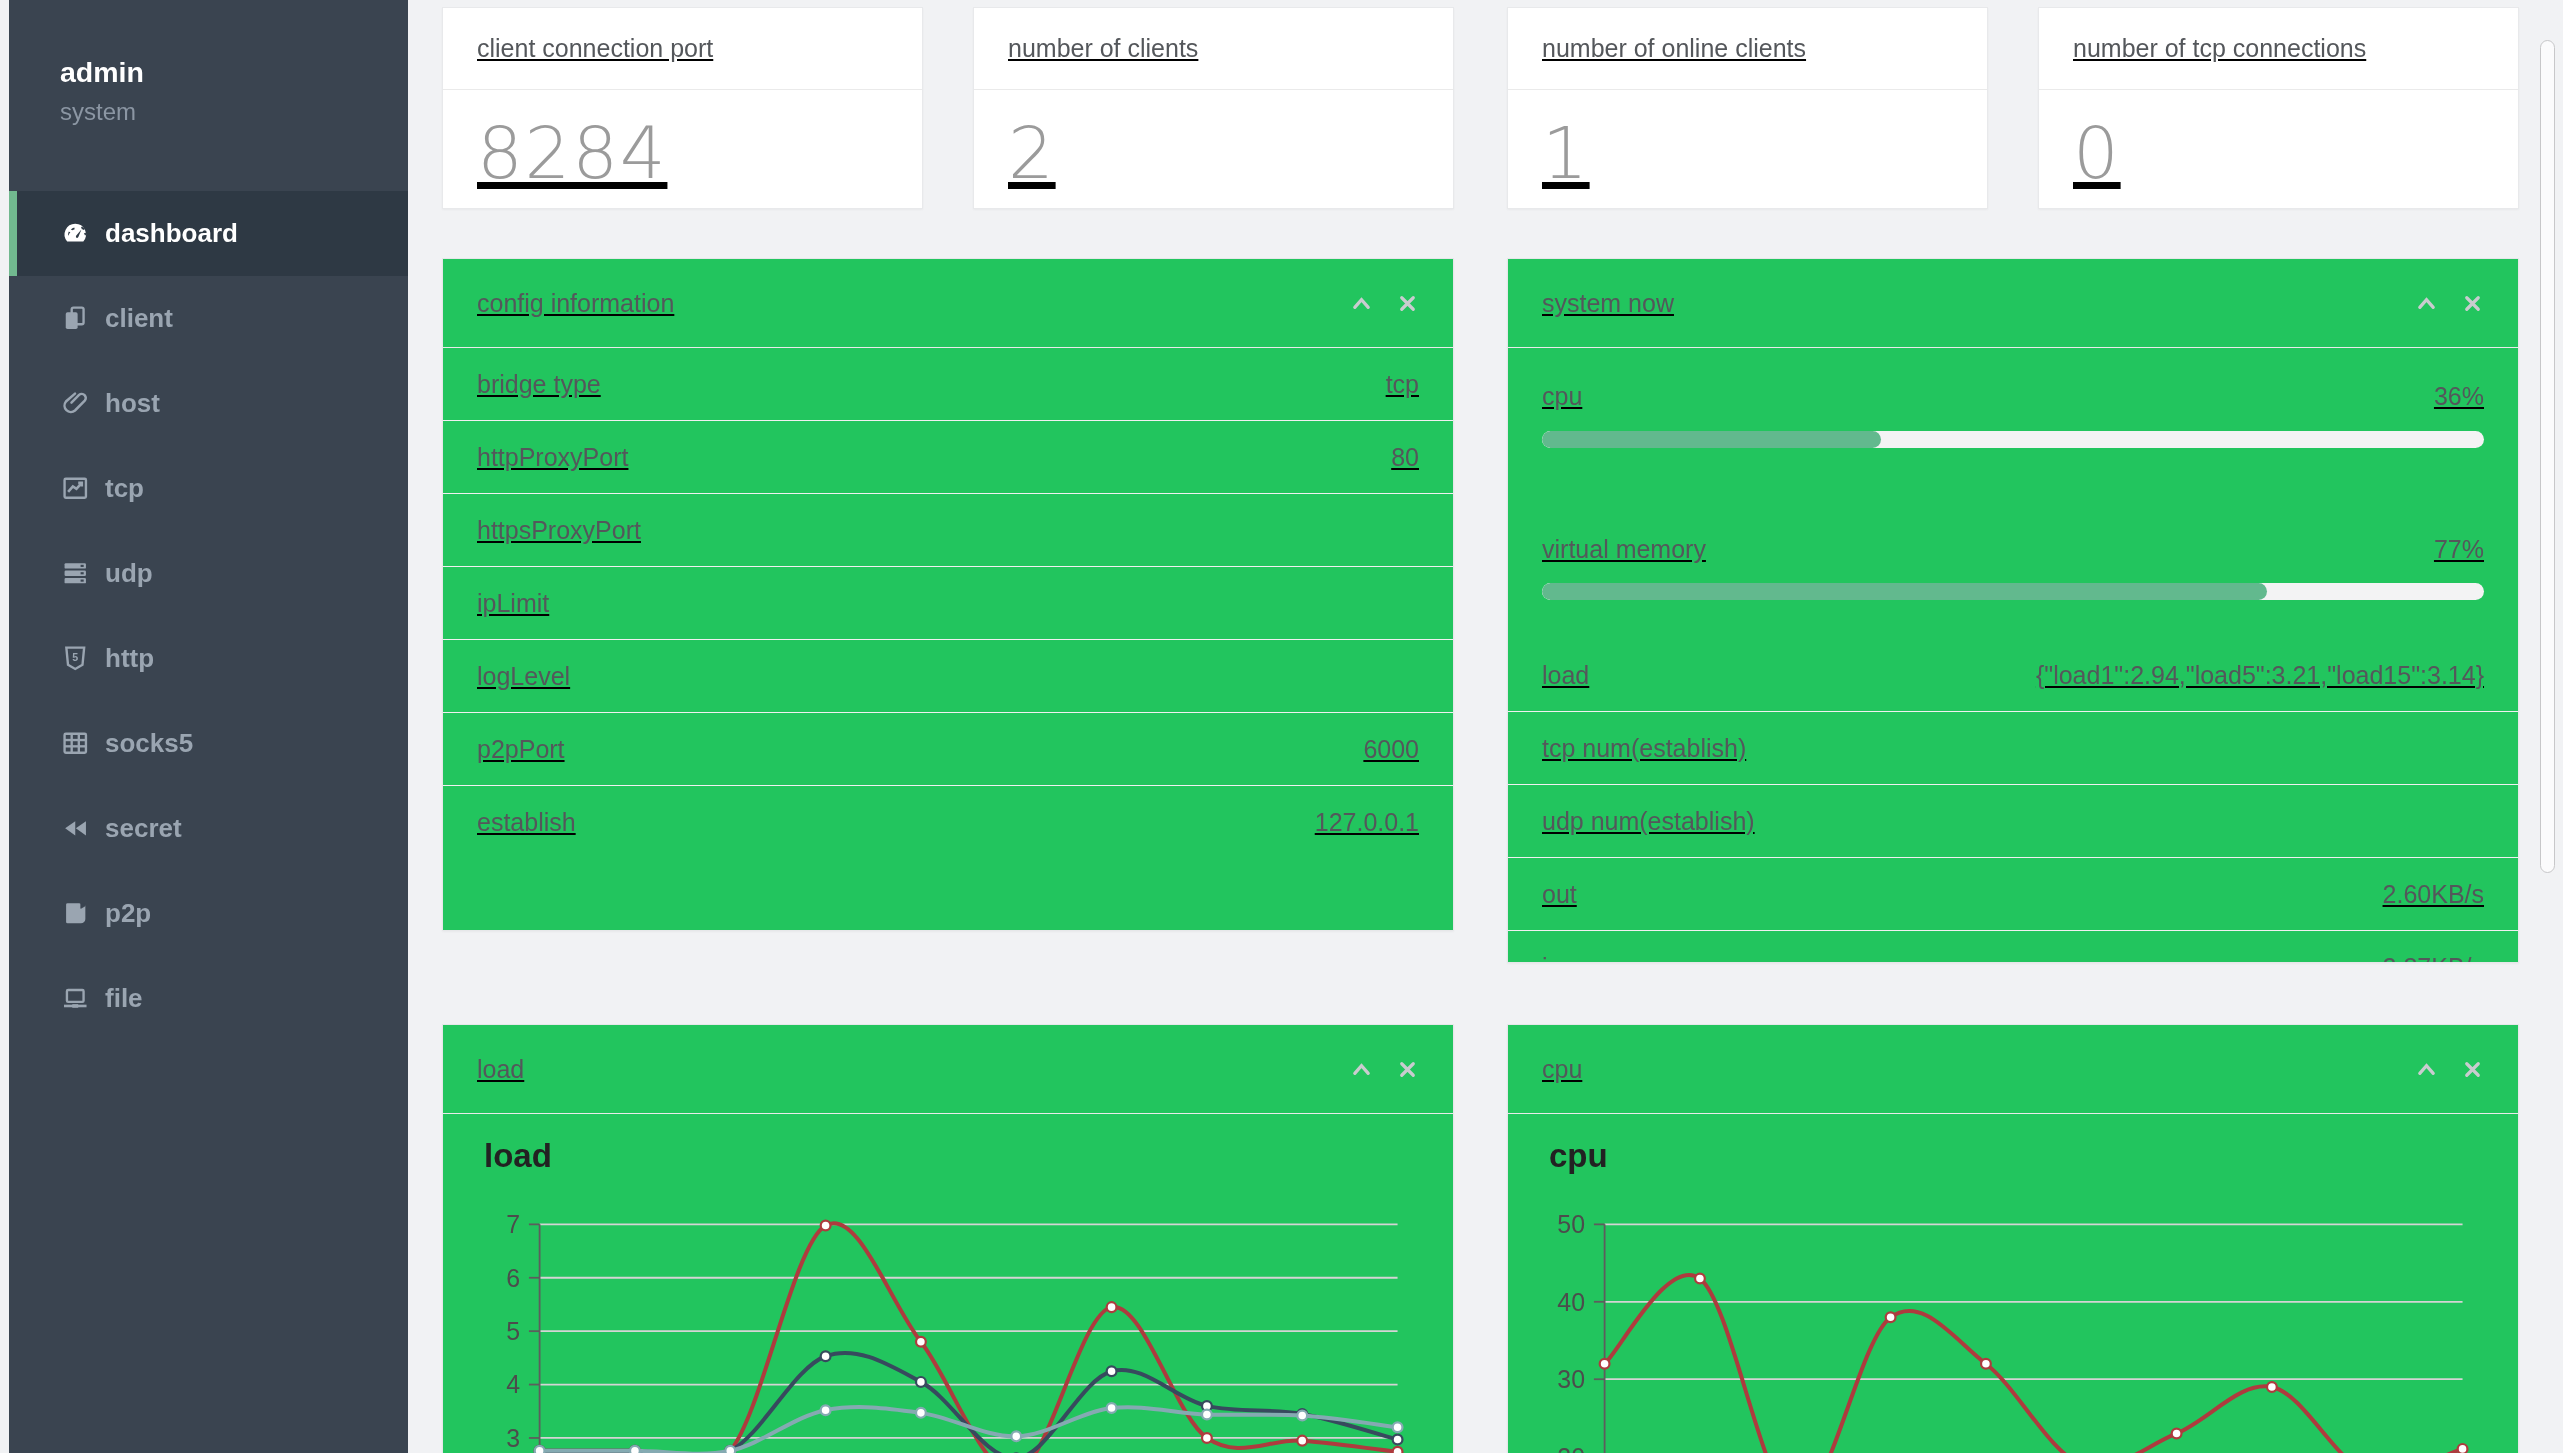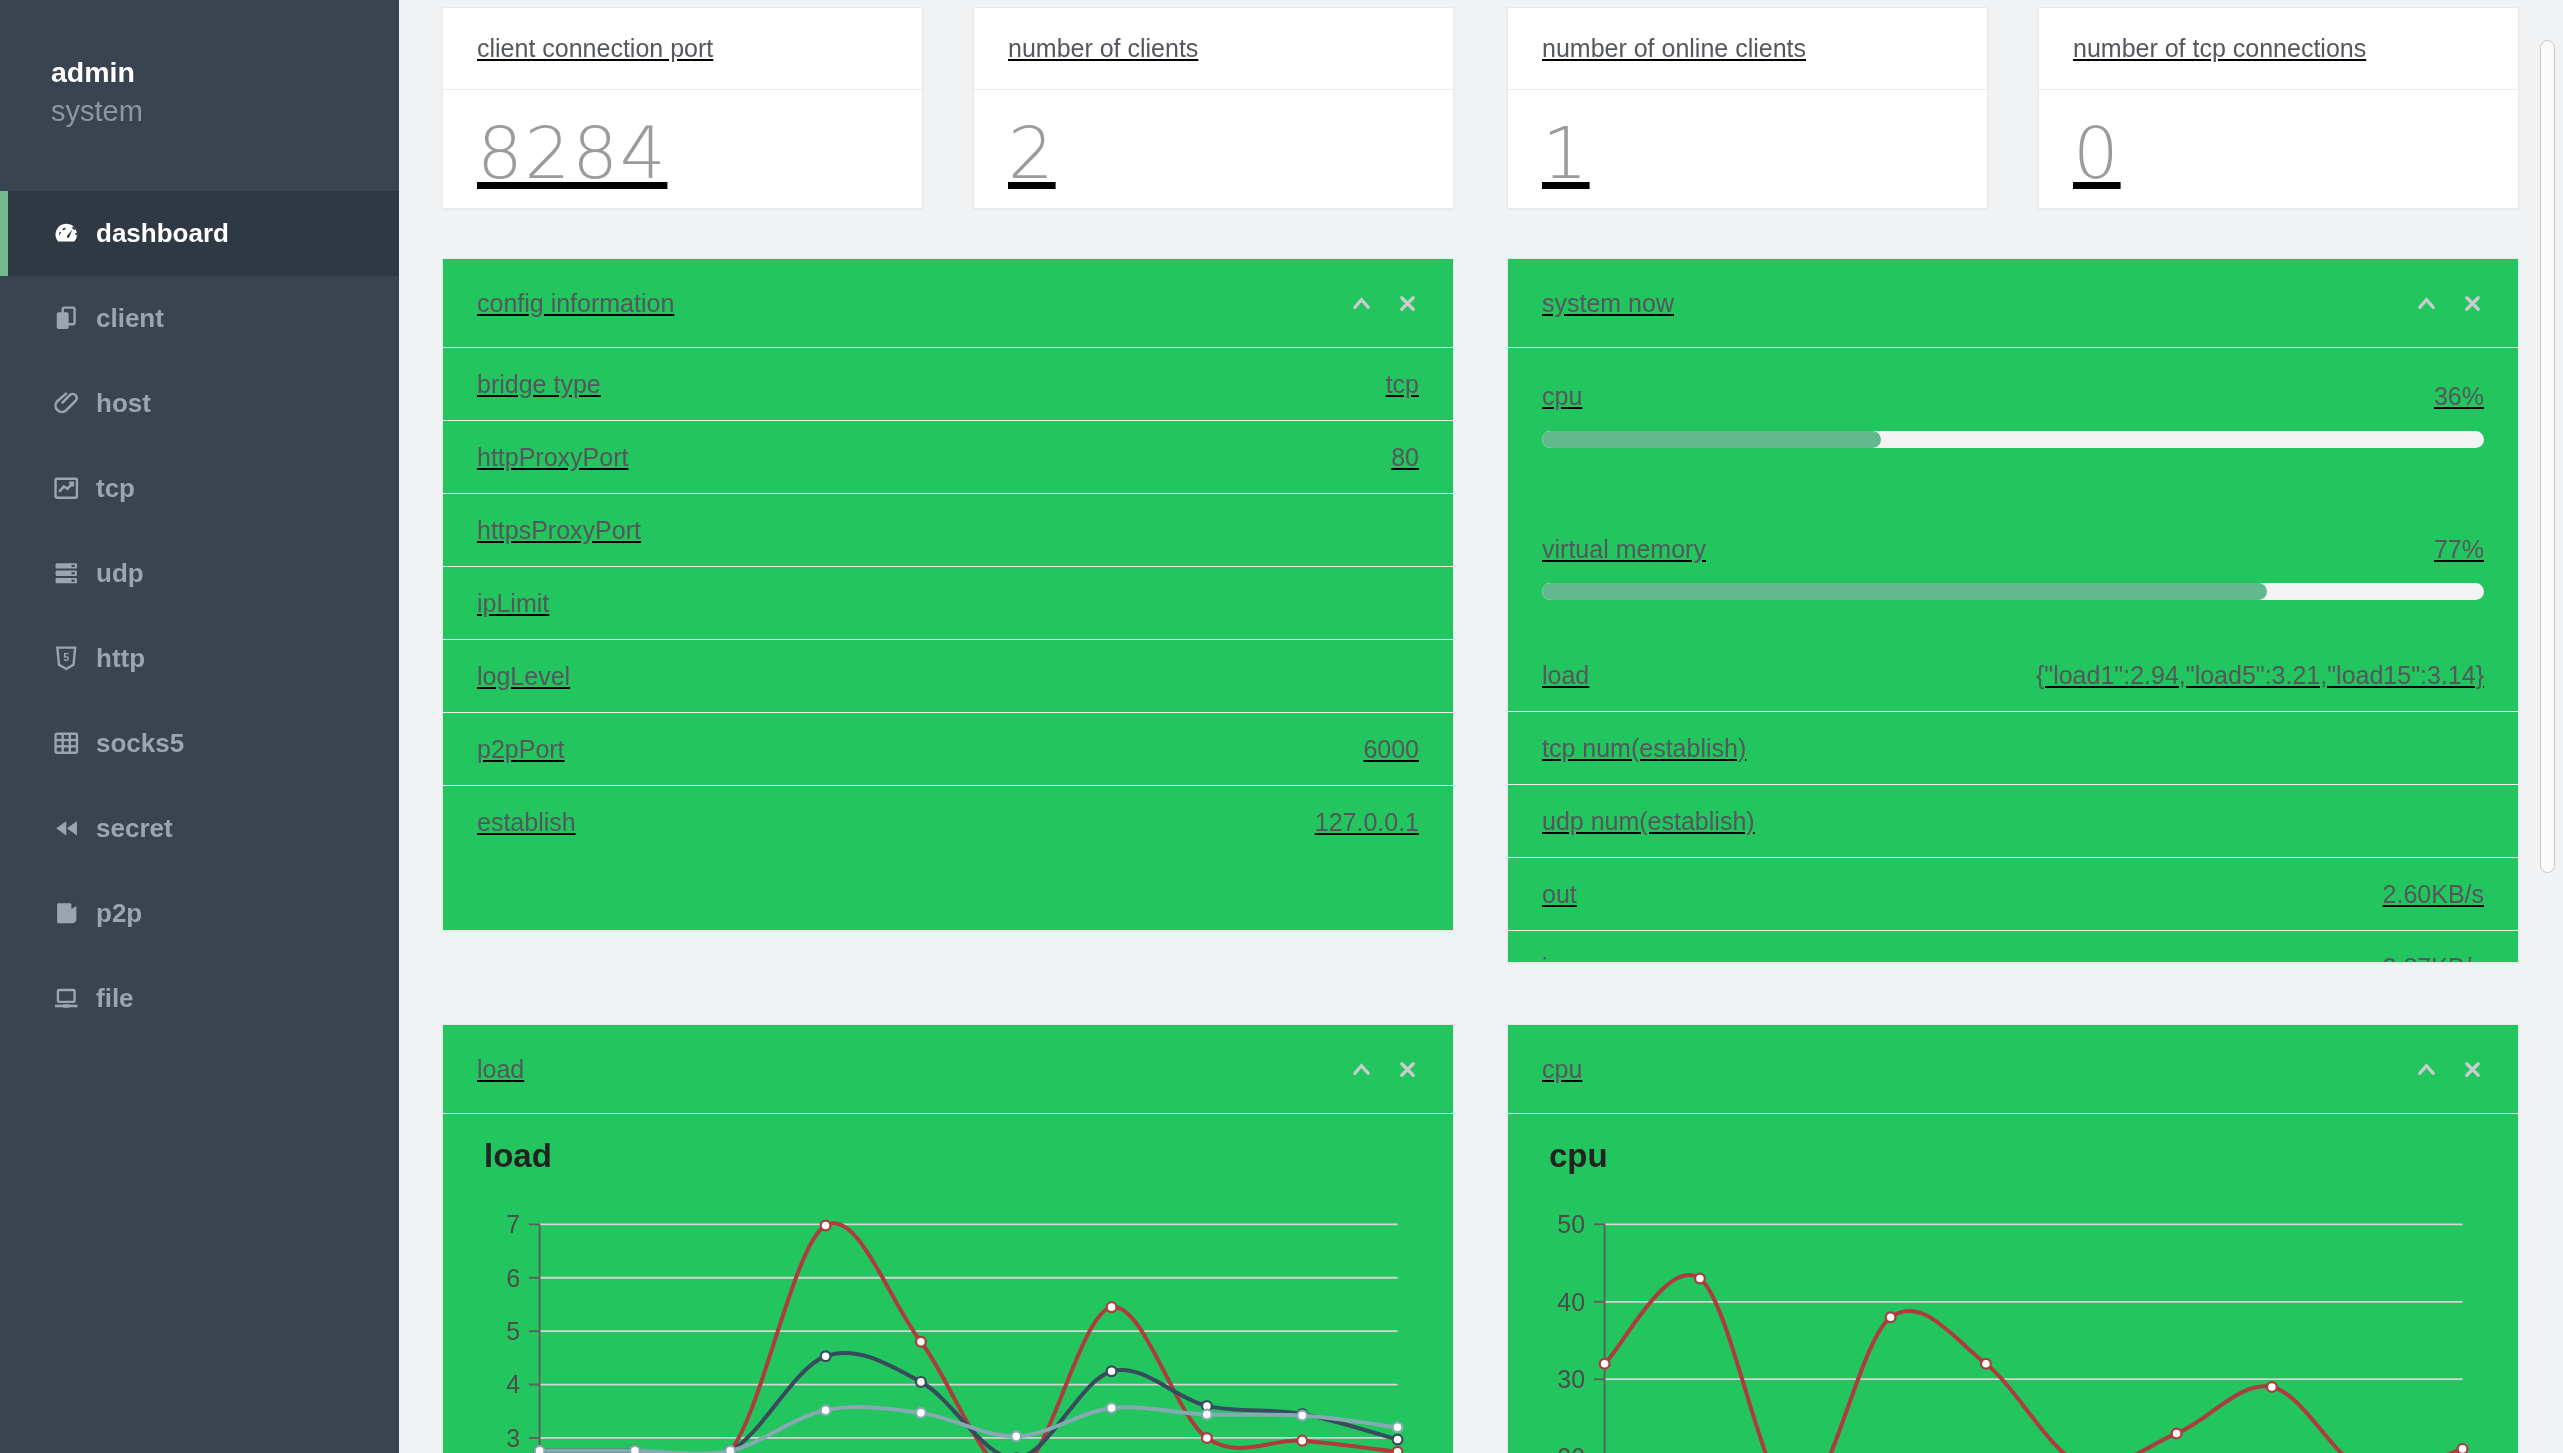--- a/index.html
+++ b/index.html
@@ -1,24 +1,24 @@
 <!DOCTYPE html>
 <html style="font-size:14.2px"><head>
 <meta charset="utf-8">
 <style>
   * { margin:0; padding:0; box-sizing:border-box; }
   html,body { width:2563px; height:1453px; overflow:hidden; }
   body { font-family:"Liberation Sans", sans-serif; background:#f1f2f4; }
   .screen { position:relative; width:2563px; height:1453px; overflow:hidden; background:#f1f2f4; }
 
   
-  .sidebar { position:absolute; left:0; top:0; width:399px; height:1453px; background:#3a4450; }
+  .sidebar { position:absolute; left:9px; top:0; width:399px; height:1453px; background:#3a4450; }
   .user-block { padding:52px 0 0 51px; height:191px; }
   .user-name { font-size:28.5px; font-weight:bold; color:#ffffff; line-height:41px; }
-  .user-role { font-size:29px; color:#8b96a3; line-height:37px; }
+  .user-role { font-size:24px; color:#8b96a3; line-height:37px; }
   .menu-item { position:relative; height:85px; display:flex; align-items:center; color:#9aa5b1; cursor:pointer; }
   .menu-item .mi-icon { position:absolute; left:51px; width:30px; height:30px; display:flex; align-items:center; justify-content:center; }
   .menu-item .mi-icon svg { width:28.5px; height:28.5px; }
   .menu-item .mi-label { position:absolute; left:96px; font-size:26px; font-weight:600; }
   .menu-item.active { background:#2e3944; color:#ffffff; }
   .menu-item.active::before { content:""; position:absolute; left:0; top:0; width:8px; height:100%; background:#71b98f; }
 
   
   .main { position:absolute; left:399px; top:0; right:0; bottom:0; padding:7.1px 0 0 43px; display:flex; gap:53px;text-decoration:underline; }
   .col { width:1012px; flex:none; }

